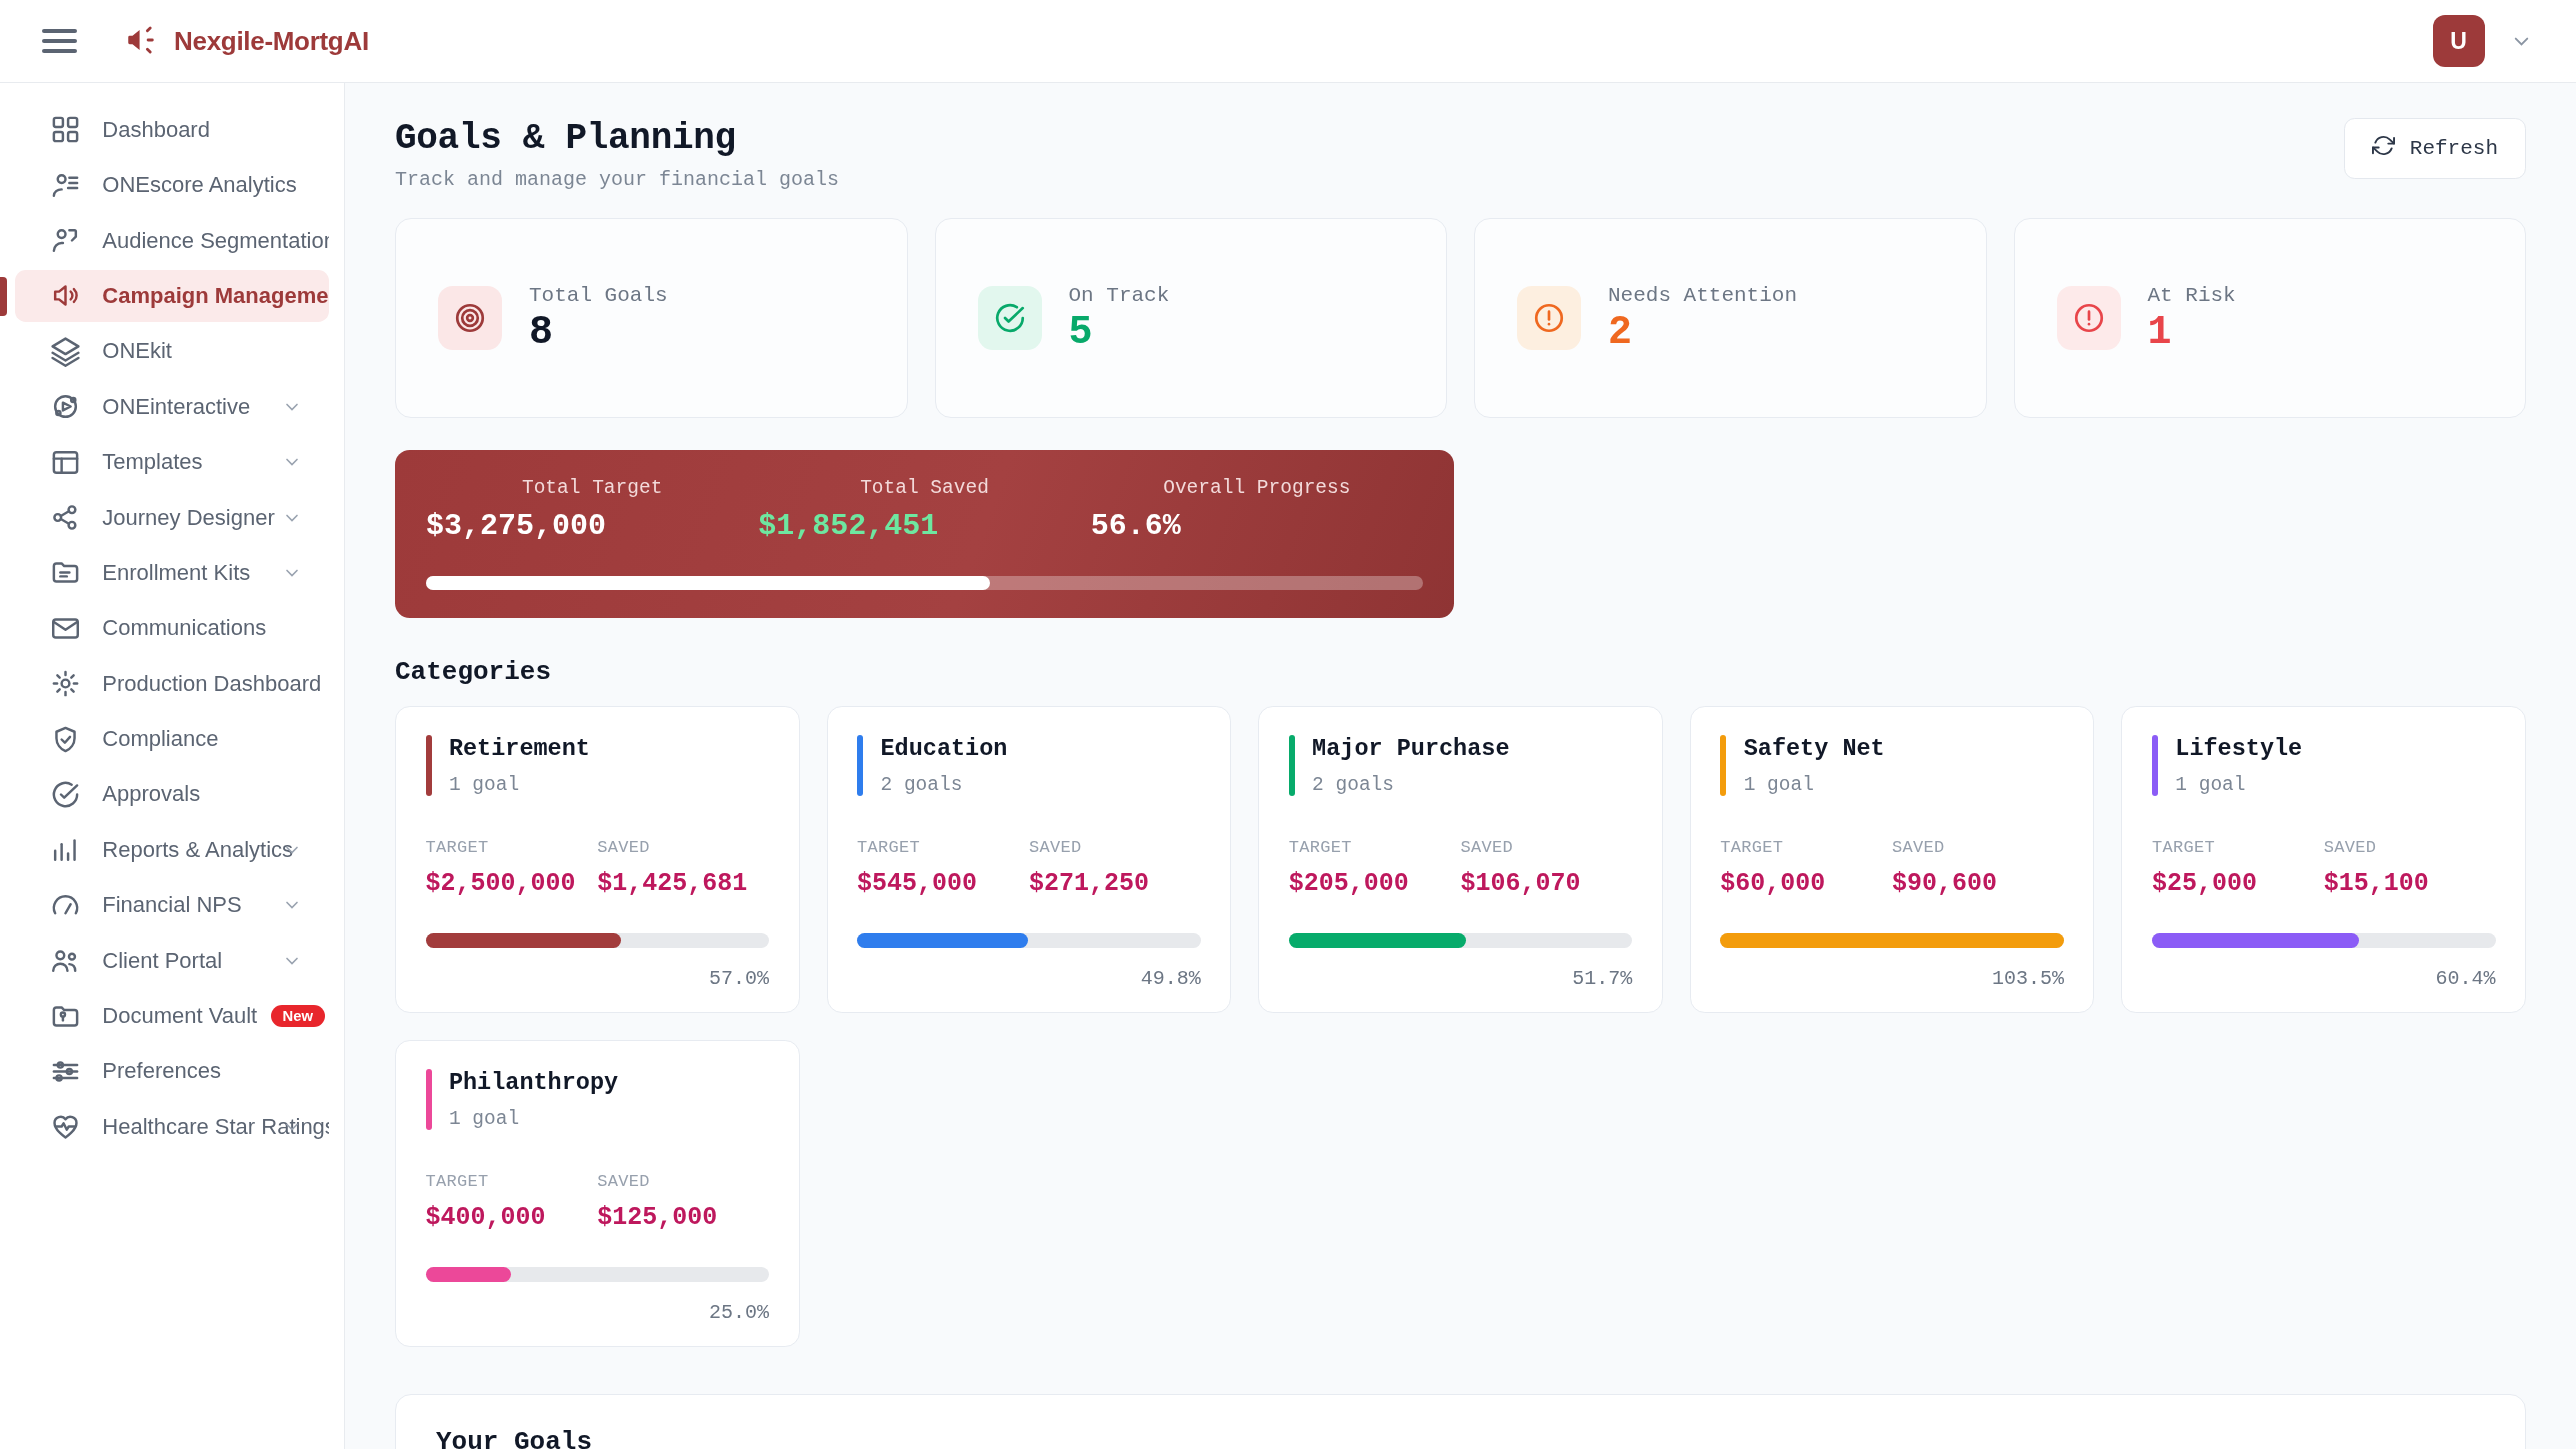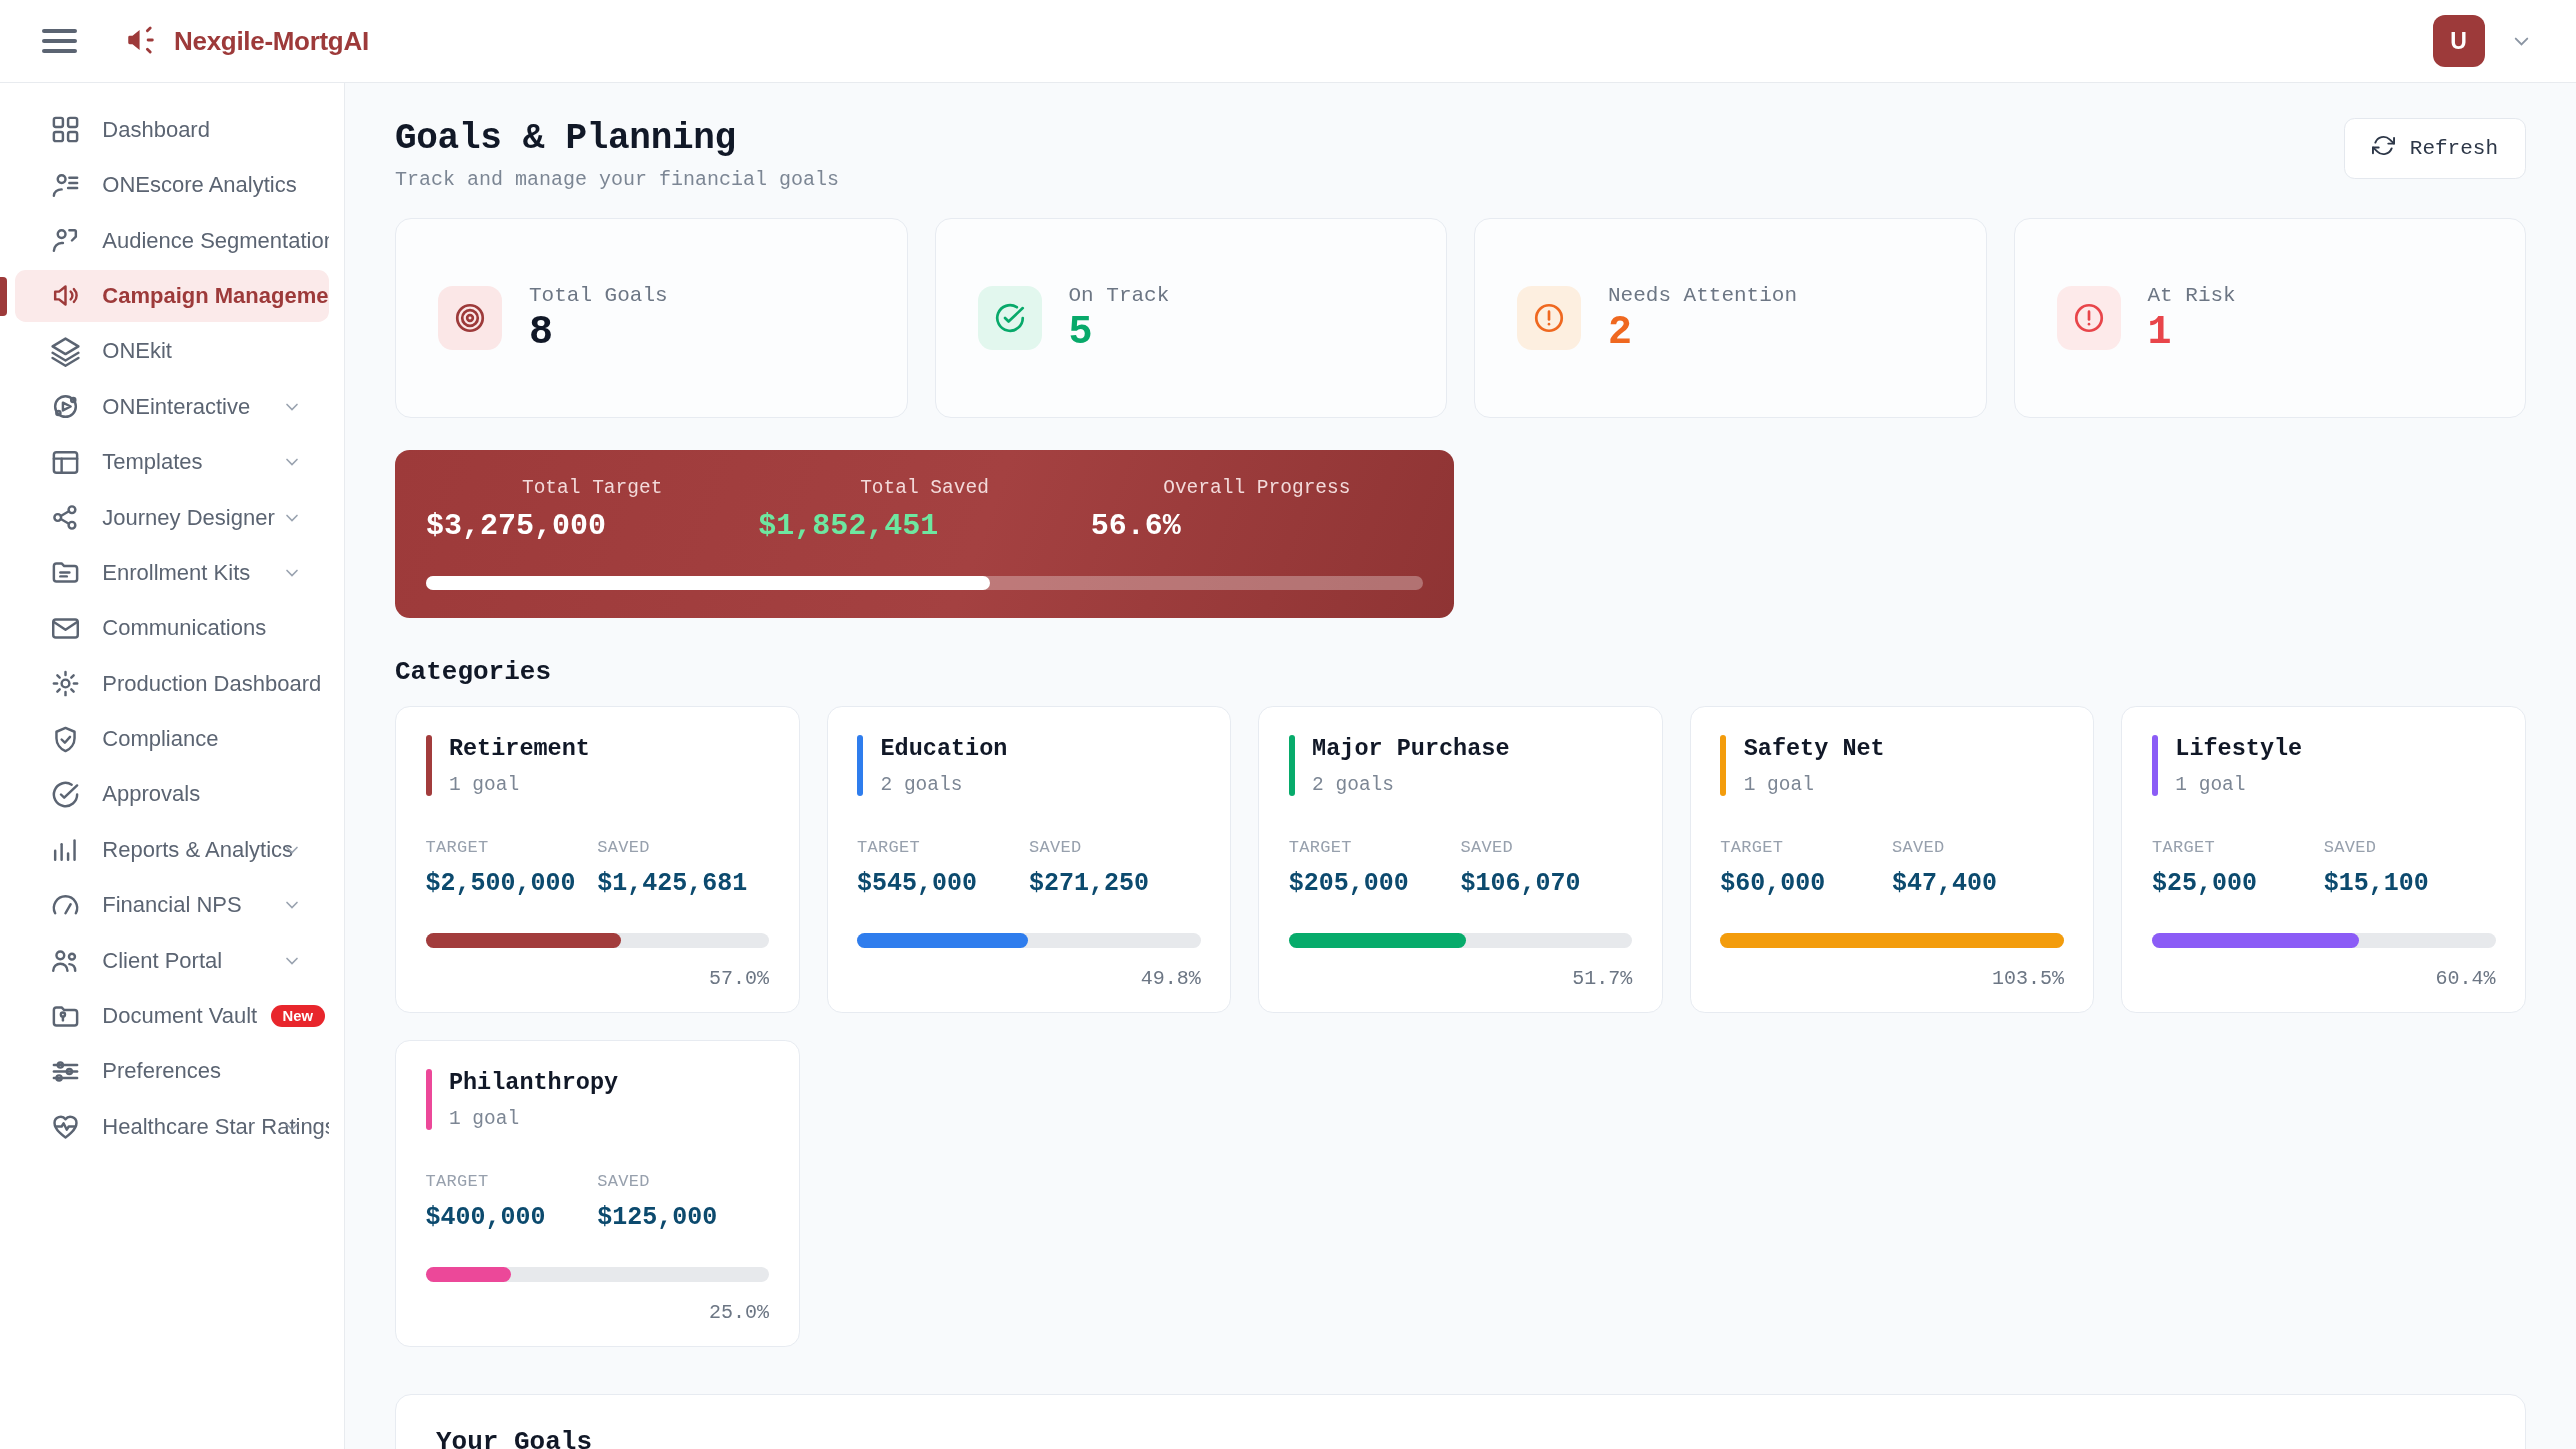--- a/index.html
+++ b/index.html
@@ -106,21 +106,21 @@
     padding: 28px 29.5px 24px 29.5px; height: 307px; position: relative;
   }
   .cat-head { display: flex; }
   .cat-bar { width: 6px; border-radius: 4px; flex: 0 0 6px; }
   .cat-headtext { margin-left: 17.4px; }
   .cat-name { font-size: 23.5px; font-weight: bold; color: #111827; white-space: nowrap; }
   .cat-goals { font-size: 19.5px; color: #7c8694; margin-top: 12px; }
   .cat-cols { display: flex; margin-top: 42px; }
   .cat-col { width: 50%; }
   .cat-collabel { font-size: 17px; color: #97a0ad; letter-spacing: 0.3px; }
-  .cat-colvalue { font-size: 25px; font-weight: bold; color: #0c4a6e; margin-top: 12px; white-space: nowrap; }
+  .cat-colvalue { font-size: 25px; font-weight: bold; color: #be185d; margin-top: 12px; white-space: nowrap; }
   .cat-track { margin-top: 35px; height: 14.8px; border-radius: 670px; background: #e7e9ec; }
   .cat-fill { height: 100%; border-radius: 670px; }
   .cat-pct { text-align: right; font-size: 20px; color: #6c7684; margin-top: 19px; }
 
   
   .goals-panel {
     margin: 47px 50px 0 50px; background: #ffffff; border: 0.7px solid #e7ebf1;
     border-radius: 16px; height: 161px; padding: 32px 40px; position: relative;
   }
   .goals-title { font-size: 26px; font-weight: bold; color: #111827; }
@@ -557,21 +557,21 @@
             <div class="cat-goals">1 goal</div>
           </div>
         </div>
         <div class="cat-cols">
           <div class="cat-col">
             <div class="cat-collabel">TARGET</div>
             <div class="cat-colvalue">$60,000</div>
           </div>
           <div class="cat-col">
             <div class="cat-collabel">SAVED</div>
-            <div class="cat-colvalue">$47,400</div>
+            <div class="cat-colvalue">$90,600</div>
           </div>
         </div>
         <div class="cat-track">
           <div class="cat-fill" style="width:100%;background:#f39c0c"></div>
         </div>
         <div class="cat-pct">103.5%</div>
       </div>
       <div class="cat-card">
         <div class="cat-head">
           <div class="cat-bar" style="background:#8b5cf6"></div>

